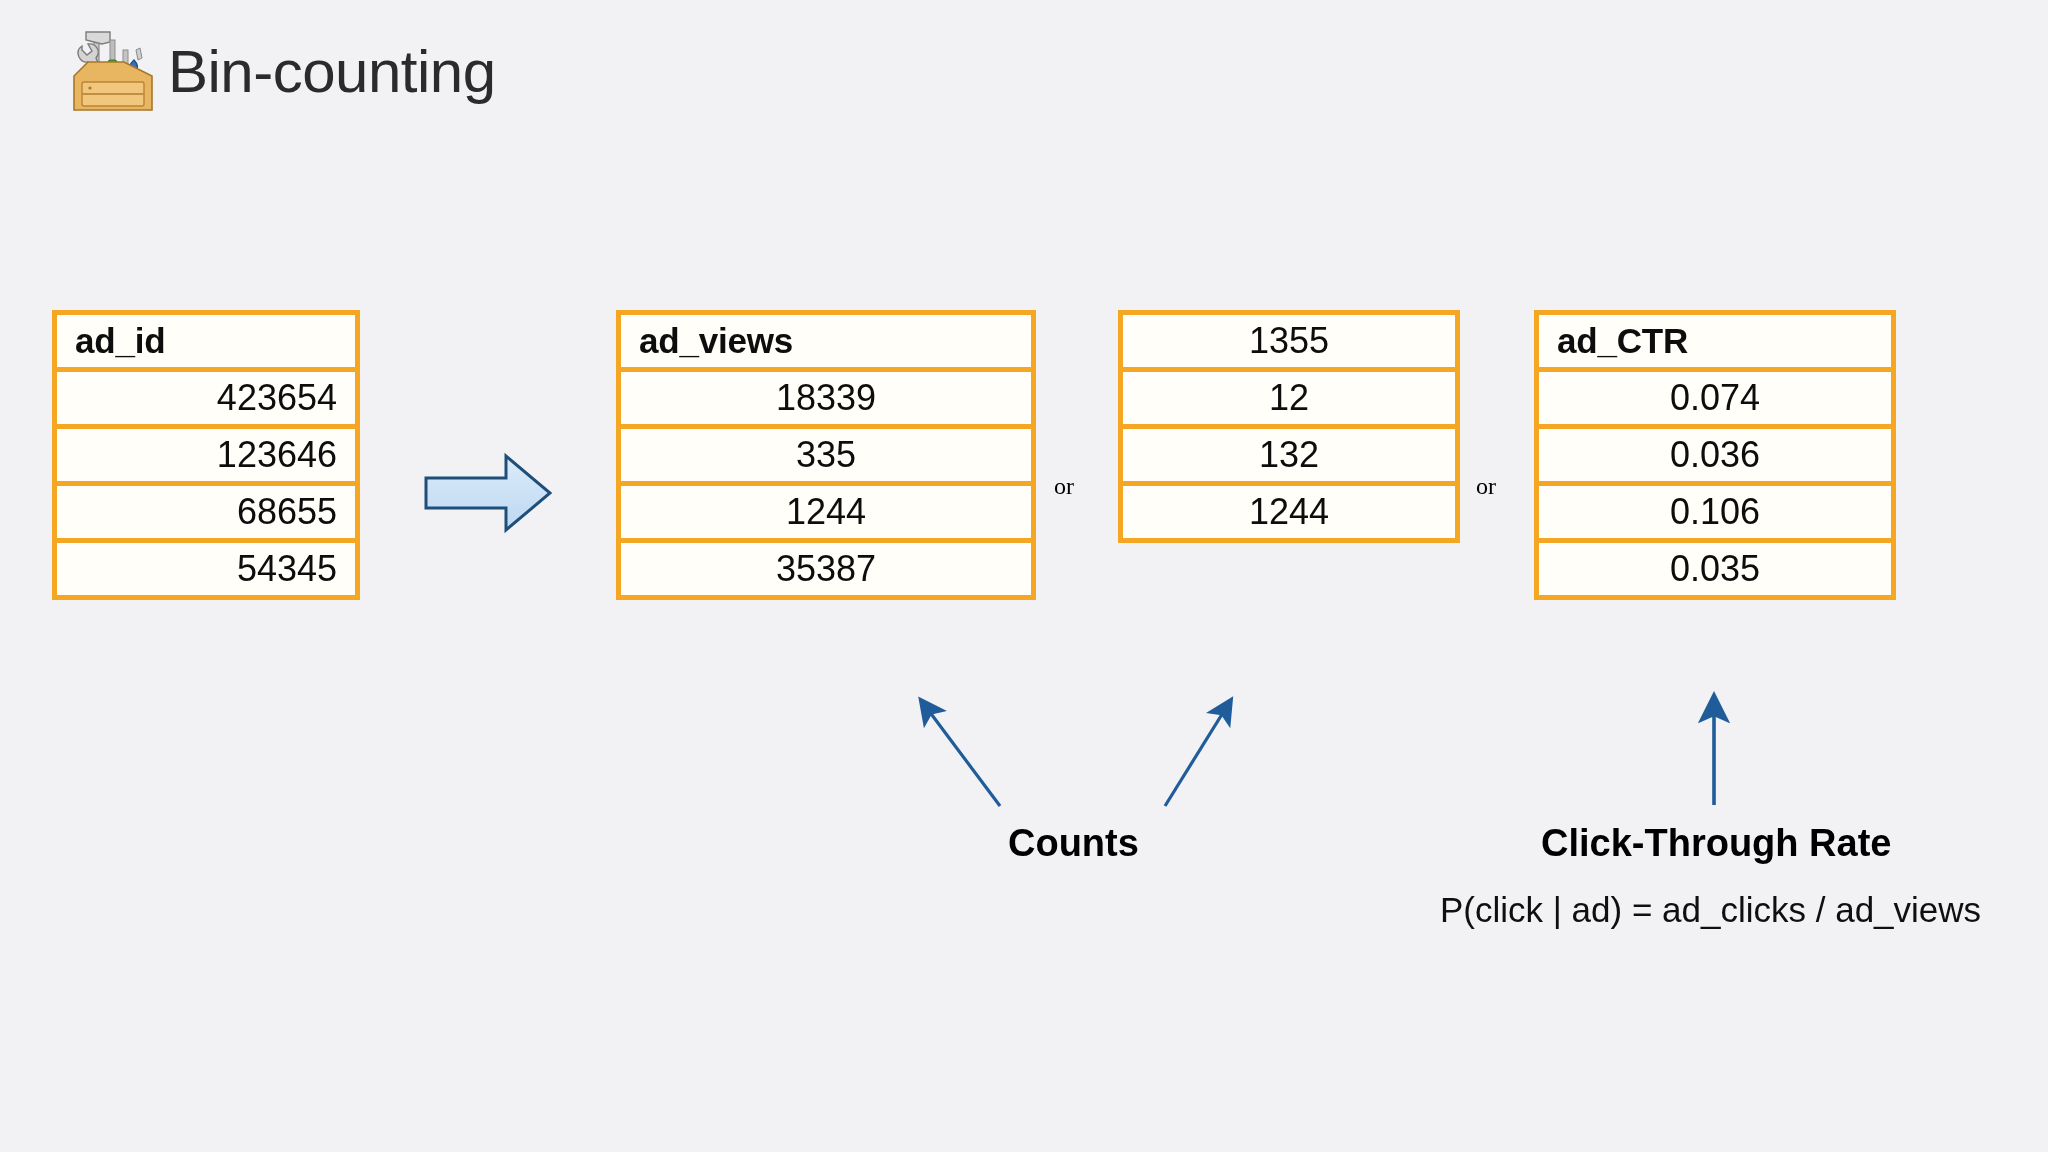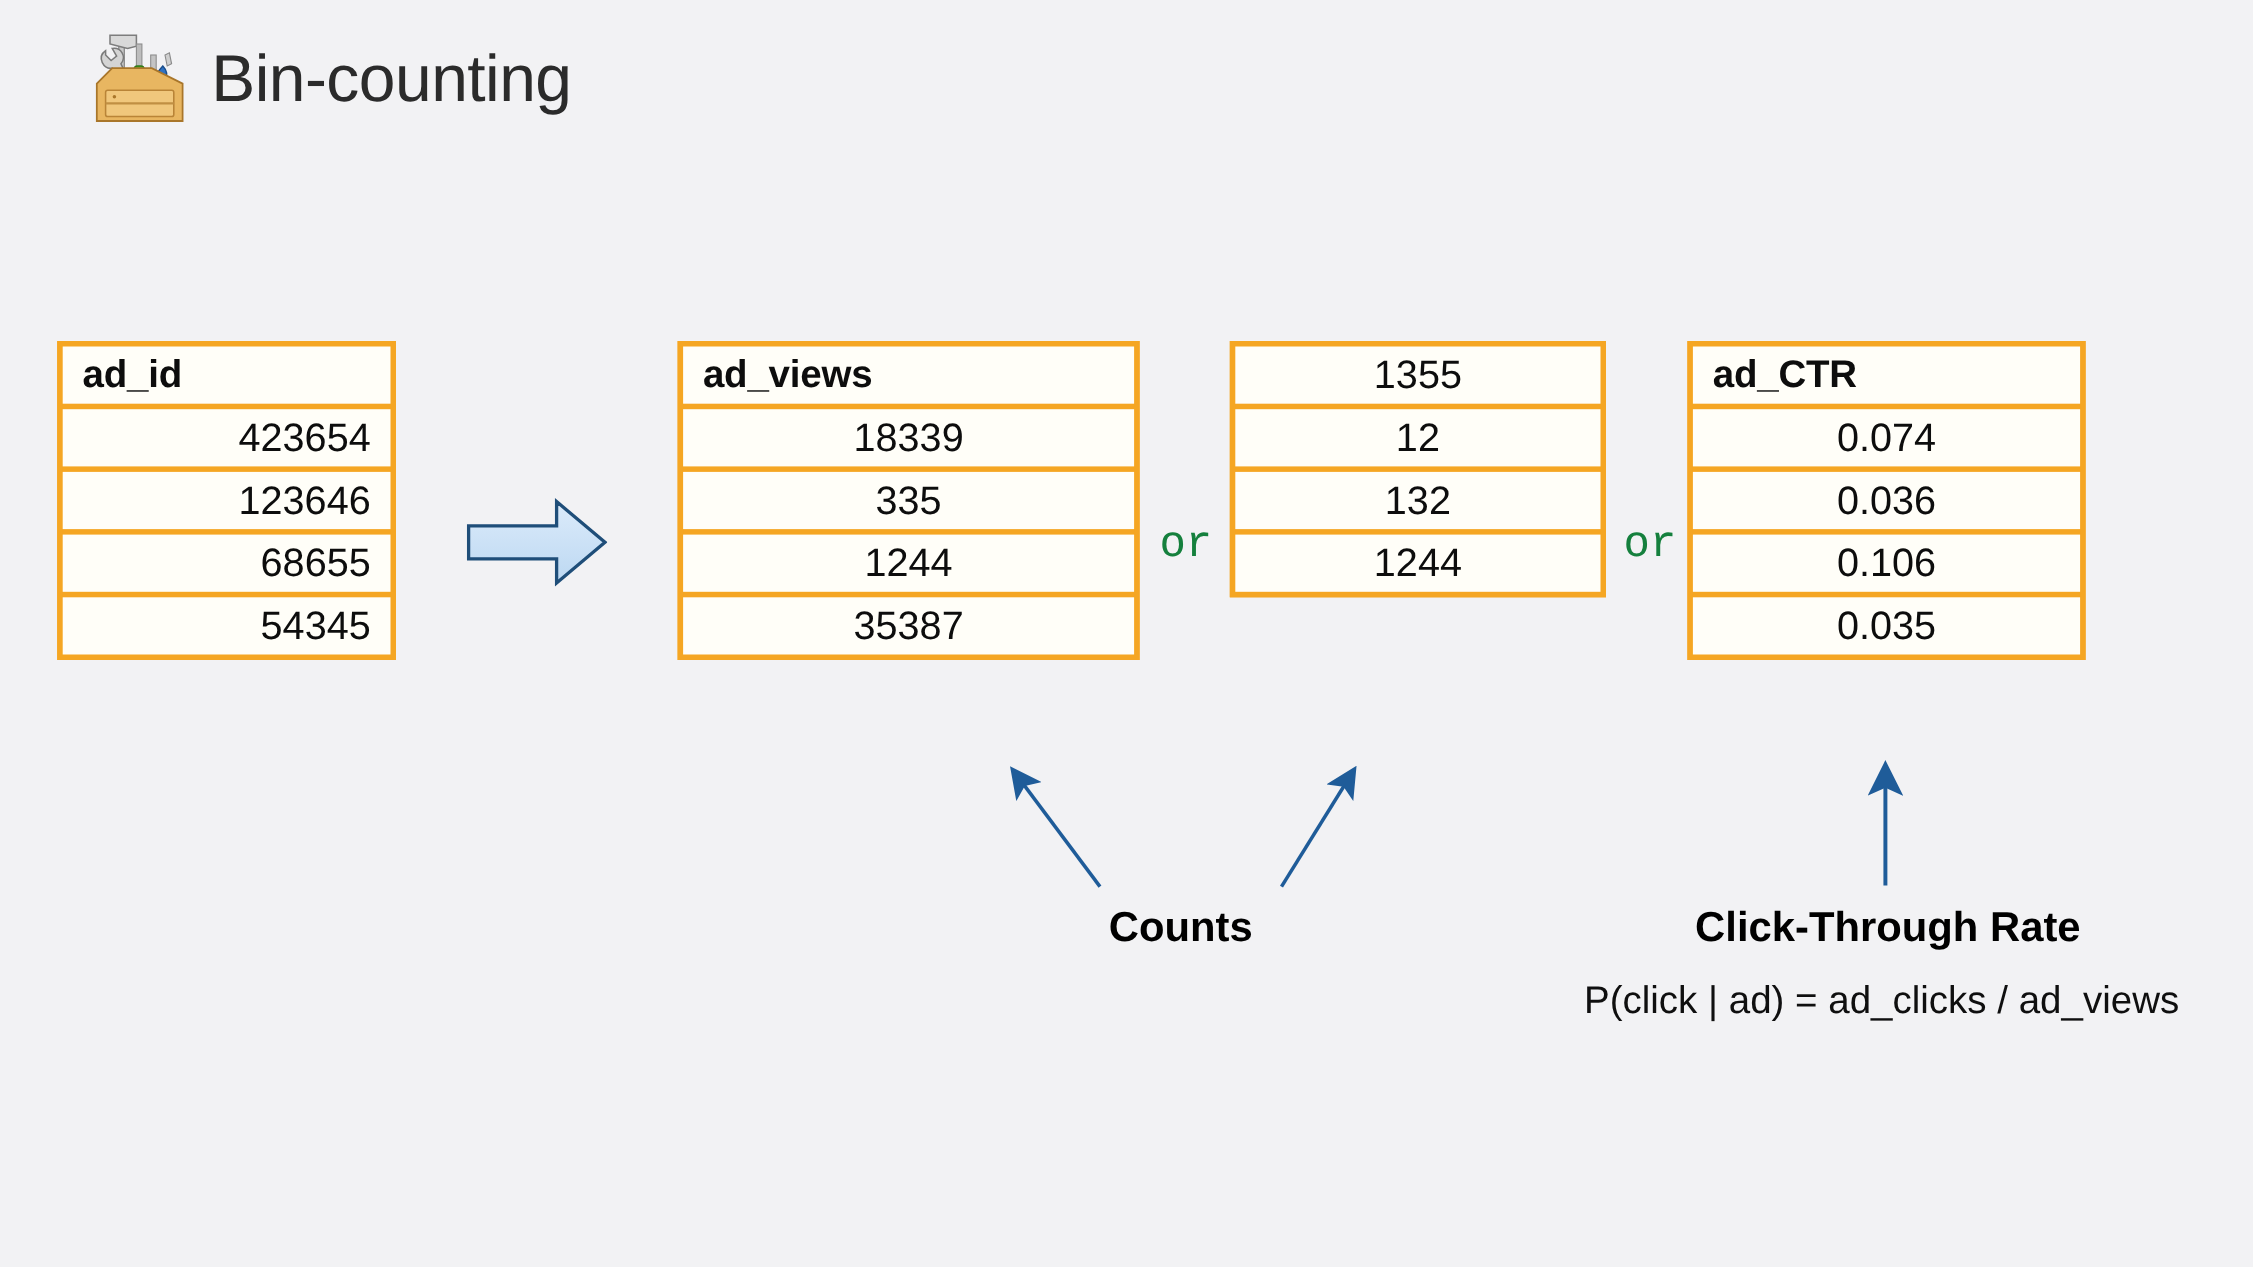--- a/index.html
+++ b/index.html
@@ -11,25 +11,25 @@
     height: 1152px;
     background: #f2f2f4;
     font-family: "Liberation Sans", sans-serif;
     position: relative;
     overflow: hidden;
   }
 
   
   #title-bar {
     position: absolute;
-    left: 80px;
+    left: 66px;
     top: 24px;
     display: flex;
     align-items: center;
-    gap: 16px;
+    gap: 6px;
   }
   #toolbox-icon {
     width: 96px;
     height: 96px;
     position: relative;
     flex: none;
   }
   #title-text {
     font-size: 60px;
     font-weight: 400;
@@ -78,23 +78,23 @@
     position: absolute;
     left: 424px;
     top: 452px;
     width: 128px;
     height: 82px;
   }
 
   
   .or-label {
     position: absolute;
-    font-size: 40px;
-    color: #15803d;
-    font-family: Liberation Mono, monospace;
+    font-size: 24px;
+    color: #000000;
+    font-family: Liberation Serif, serif;
   }
   #or-1 { left: 1054px; top: 473px; }
   #or-2 { left: 1476px; top: 473px; }
 
   
   #callout-arrows {
     position: absolute;
     left: 0;
     top: 0;
     width: 2048px;

